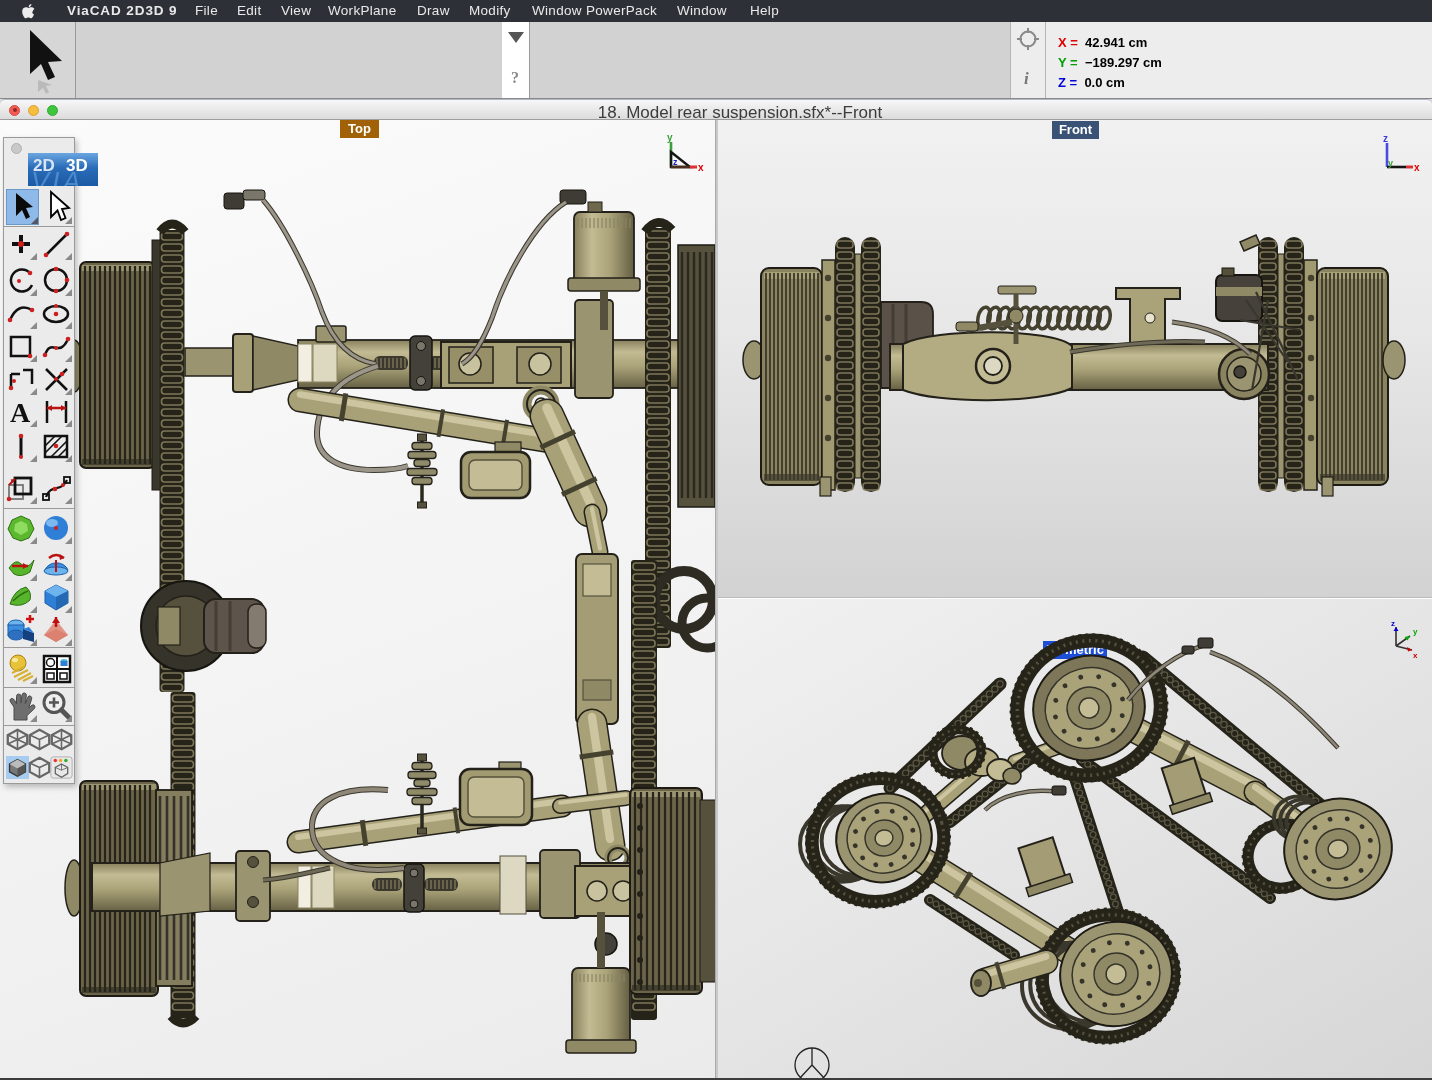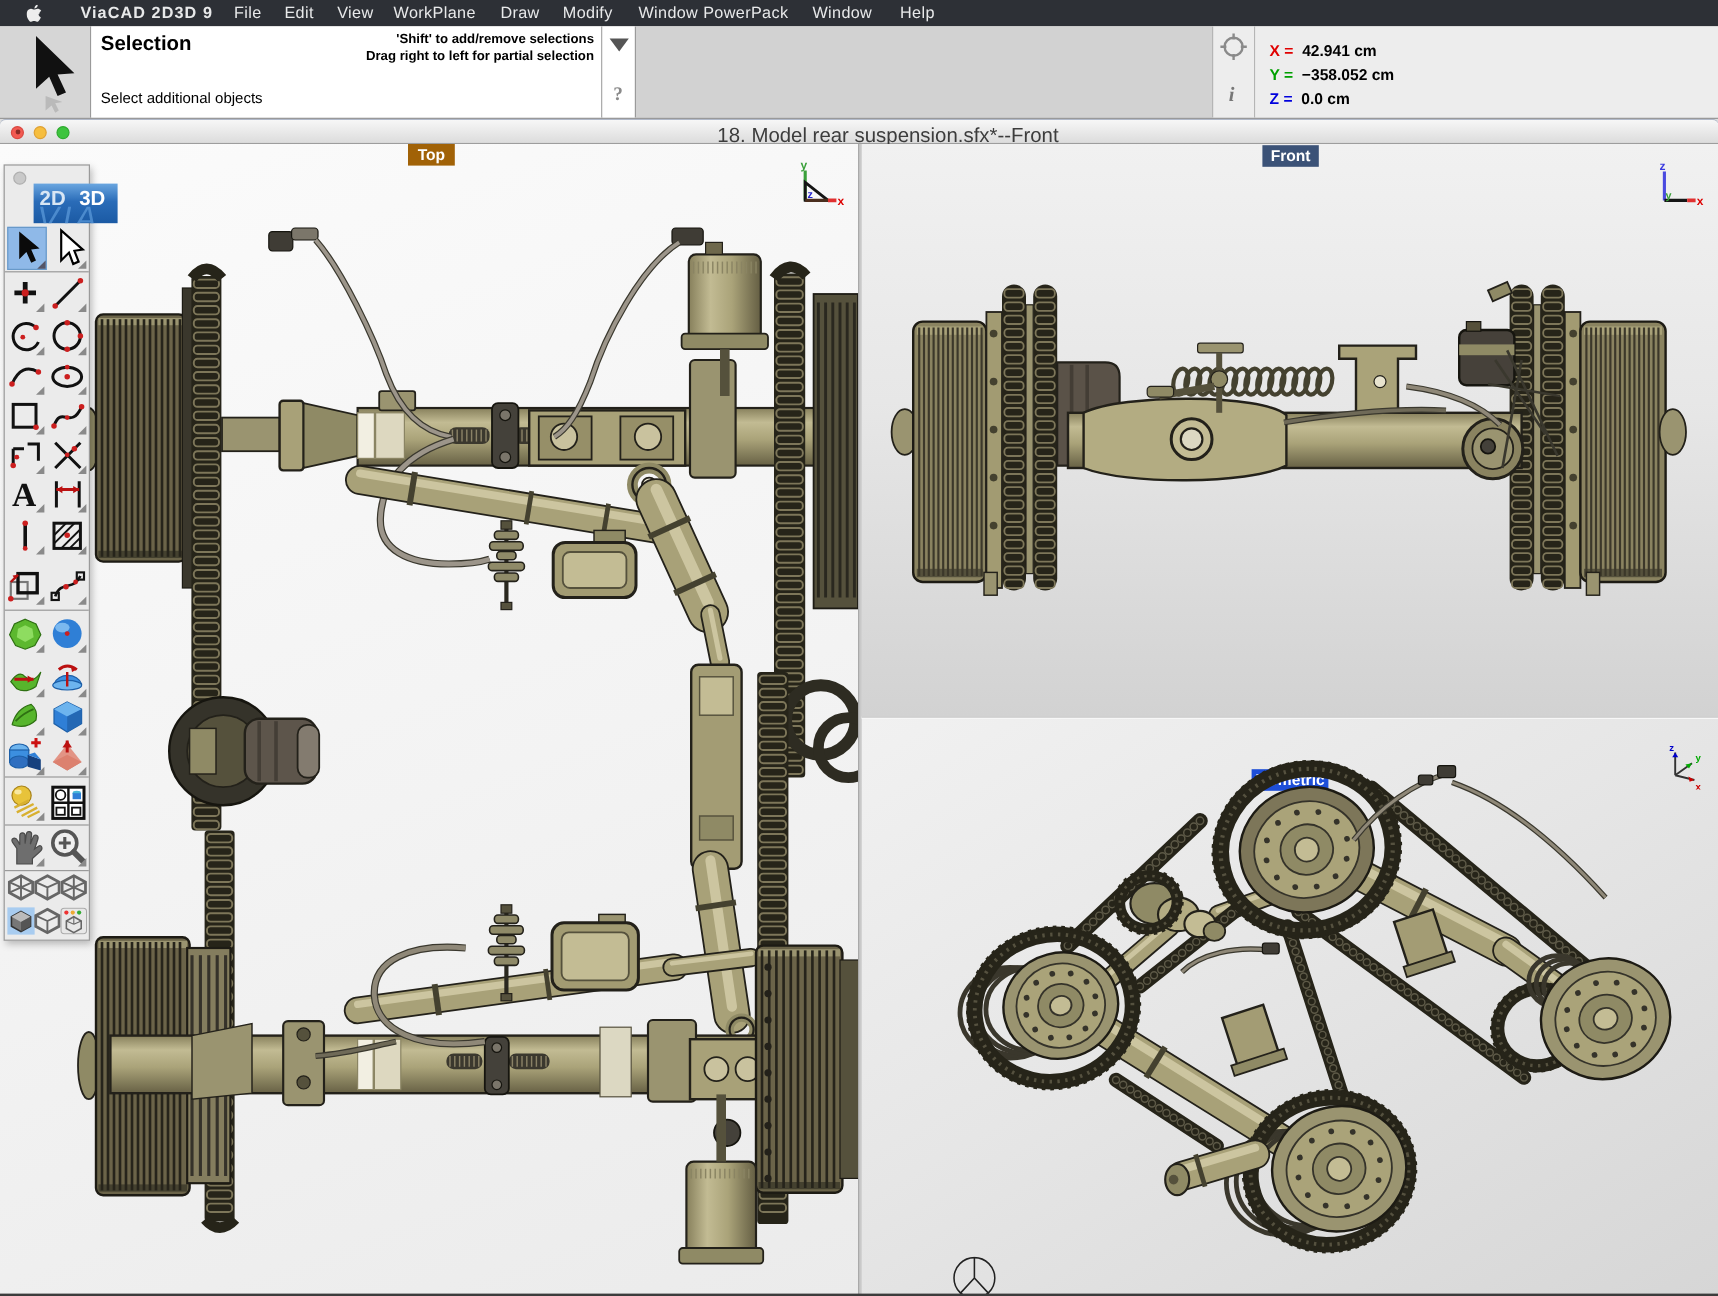--- a/index.html
+++ b/index.html
@@ -60,42 +60,37 @@
   <span style="left:734px;">Help</span>
 </div>
 
 <div id="toolbar" class="abs">
   <div id="tb-left" class="abs">
     <svg width="76" height="76" viewBox="0 0 76 76">
       <path d="M30 8 L30 52 L41 42 L48 58 L55 55 L48 40 L62 39 Z" fill="#111"></path>
       <path d="M38 58 L38 70 L43 66 L46 72 L49 70 L46 64 L52 63 Z" fill="#999" opacity="0.45"></path>
     </svg>
   </div>
-  <div id="tb-sel" class="abs">
-    <div class="abs" style="left:8px;top:5px;font-size:17px;font-weight:bold;">Selection</div>
-    <div class="abs" style="right:6px;top:4px;font-size:11px;font-weight:bold;text-align:right;line-height:14px;">'Shift' to add/remove selections<br>Drag right to left for partial selection</div>
-    <div class="abs" style="left:8px;top:53px;font-size:12.5px;">Select additional objects</div>
-  </div>
   <div id="tb-drop" class="abs">
     <svg width="28" height="76" viewBox="0 0 28 76">
       <path d="M6 10 L22 10 L14 21 Z" fill="#555"></path>
       <text x="9" y="61" font-size="16" font-weight="bold" fill="#8a8a8a" font-family="Liberation Serif">?</text>
     </svg>
   </div>
   <div id="tb-mid" class="abs"></div>
   <div id="tb-cross" class="abs">
     <svg width="36" height="76" viewBox="0 0 36 76">
       <circle cx="17" cy="17" r="7.5" fill="none" stroke="#8a8a8a" stroke-width="2"></circle>
       <path d="M17 6 V11 M17 23 V28 M6 17 H11 M23 17 H28" stroke="#8a8a8a" stroke-width="2"></path>
       <text x="13" y="62" font-size="17" font-weight="bold" font-style="italic" fill="#777" font-family="Liberation Serif">i</text>
     </svg>
   </div>
   <div id="tb-coord" class="abs">
     <div class="crow" style="top:13px;"><span style="color:#e00000;">X =</span>&nbsp; <span style="font-weight:bold;">42.941 cm</span></div>
-    <div class="crow" style="top:33px;"><span style="color:#00a000;">Y =</span>&nbsp; <span style="font-weight:bold;">−358.052 cm</span></div>
+    <div class="crow" style="top:33px;"><span style="color:#00a000;">Y =</span>&nbsp; <span style="font-weight:bold;">−189.297 cm</span></div>
     <div class="crow" style="top:53px;"><span style="color:#0000dd;">Z =</span>&nbsp; <span style="font-weight:bold;">0.0 cm</span></div>
   </div>
 </div>
 
 <div id="titlebar" class="abs">
   <div class="tl" style="left:9px;background:#f25a52;border:1px solid #d94942;box-sizing:border-box;"></div>
   <div class="abs" style="left:12.5px;top:8px;width:4px;height:4px;border-radius:50%;background:#8c2b26;"></div>
   <div class="tl" style="left:28px;background:#f6be3f;border:1px solid #dfa133;box-sizing:border-box;"></div>
   <div class="tl" style="left:47px;background:#3ec43e;border:1px solid #2fab30;box-sizing:border-box;"></div>
   <div id="title-text">18. Model rear suspension.sfx*--Front</div>

